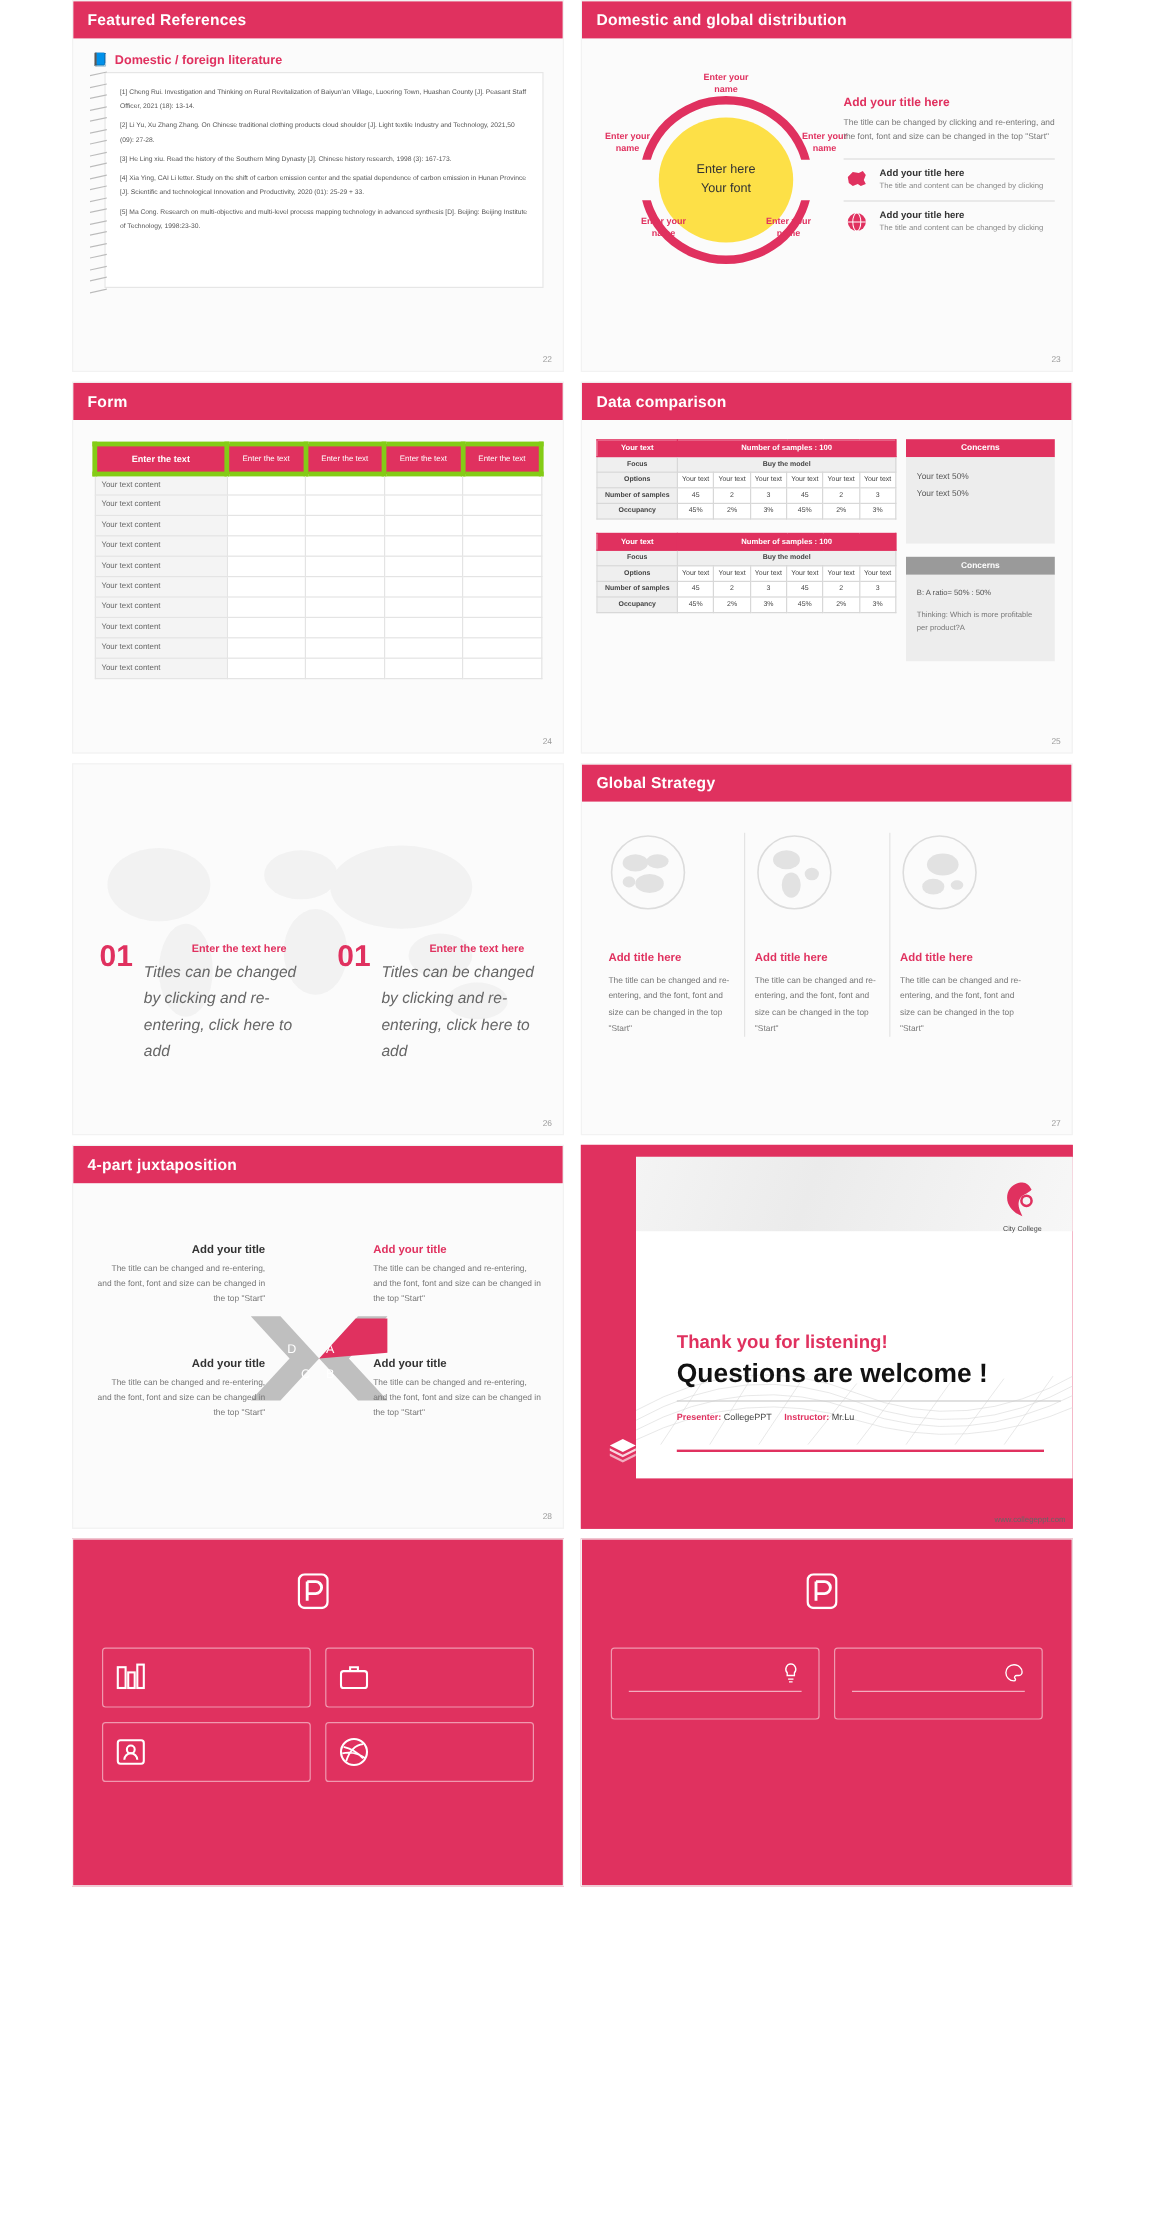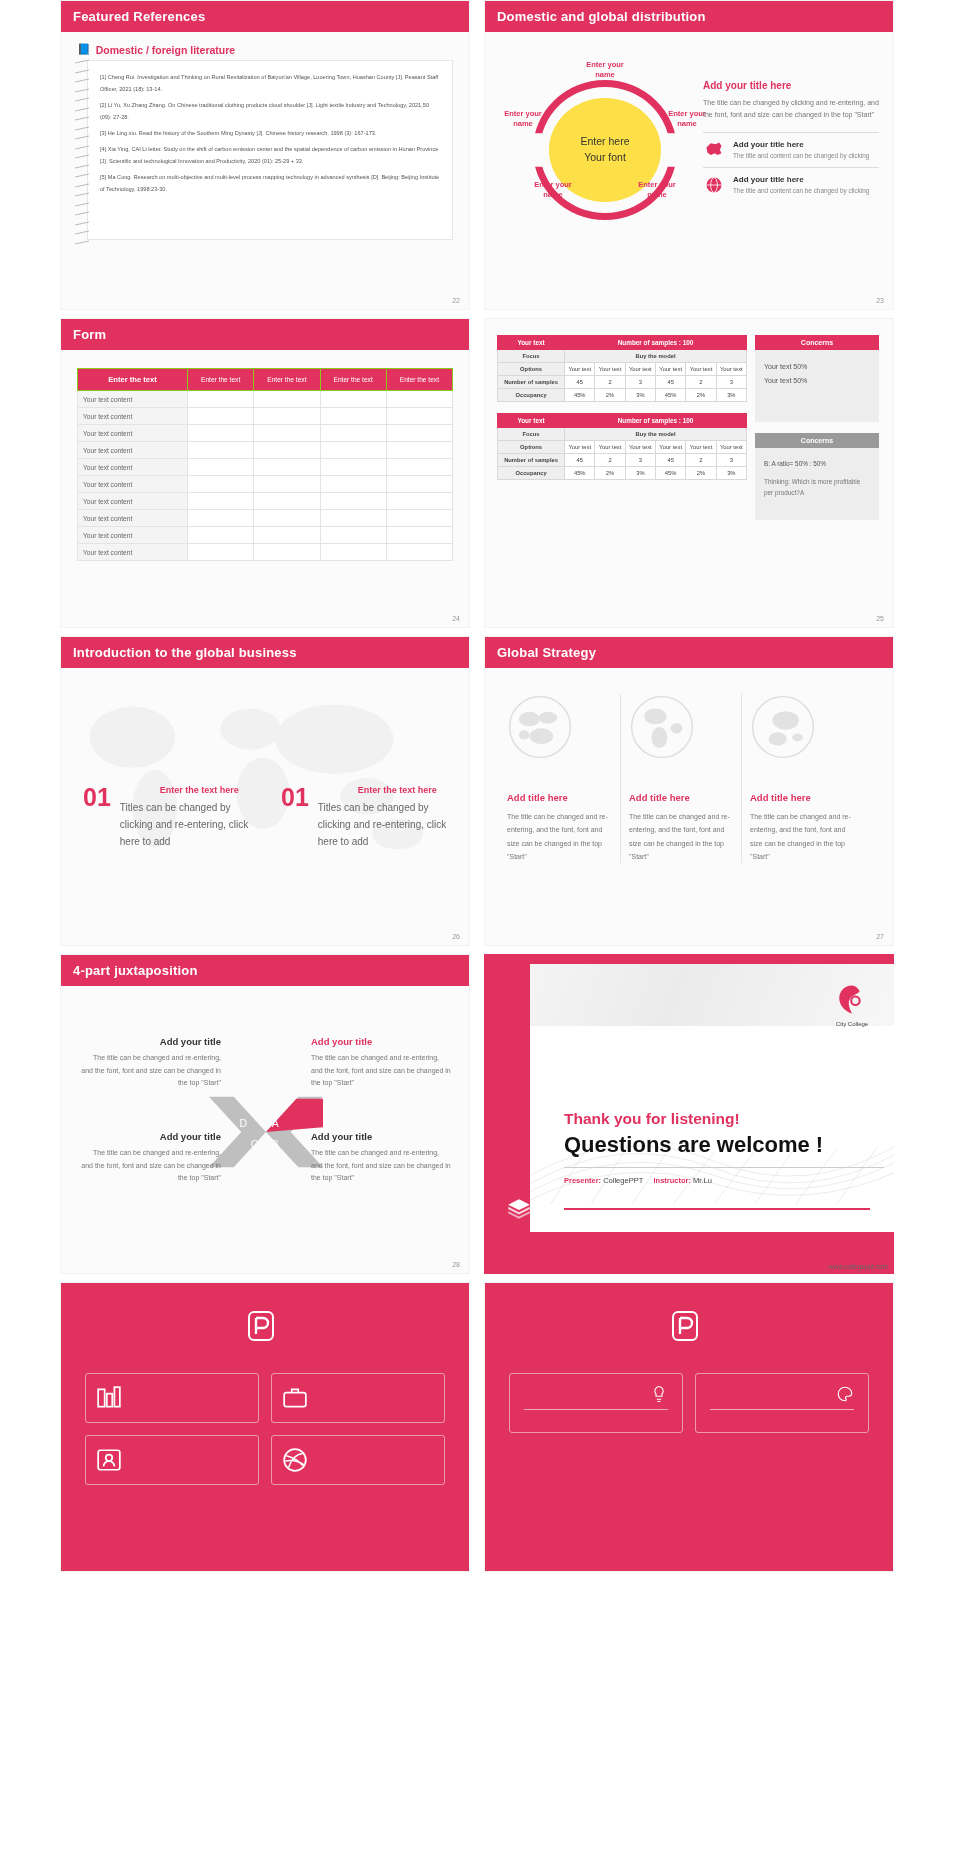--- a/index.html
+++ b/index.html
@@ -114,21 +114,21 @@
     border-top:1px solid #ddd; padding:7px 0 6px 0;
   }
   .rc-item .ico { width:22px; height:20px; flex:none; }
   .rc-item h5 { margin:0 0 2px 0; font-size:8px; color:#333; }
   .rc-item p { margin:0; font-size:6.4px; color:#888; line-height:1.6; }
 
   
   table.form-tbl { border-collapse:collapse; width:376px; margin:18px auto 0; }
   table.form-tbl th {
     background:#e0315f; color:#fff; font-size:7.6px; font-weight:bold;
-    padding:6px 2px; border:1px solid #84cc16;
+    padding:6px 2px; border:4px solid #84cc16;
   }
   table.form-tbl th.small { font-size:6.6px; font-weight:normal; }
   table.form-tbl td {
     border:1px solid #e4e4e4; height:17px; font-size:6.6px;
     color:#666; padding:0 5px; background:#fff;
   }
   table.form-tbl td.first { background:#f4f4f4; width:110px; }
 
   
   .dc { display:flex; gap:8px; padding:16px 12px 0 12px; }
@@ -147,21 +147,21 @@
 
   
   .map-bg {
     position:absolute; left:0; top:26px; width:100%; height:230px;
     opacity:0.5;
   }
   .biz-row { position:absolute; top:148px; left:22px; display:flex; gap:28px; }
   .biz-item { display:flex; gap:9px; width:170px; }
   .biz-num { font-size:25px; font-weight:bold; color:#e0315f; line-height:1; }
   .biz-t { font-size:9px; font-weight:bold; color:#e0315f; margin-bottom:4px;padding-left:40px; }
-  .biz-d { font-size:10px; color:#666; line-height:1.7; }
+  .biz-d { font-size:13px; color:#666; line-height:1.7;font-style:italic; }
 
   
   .gs { display:flex; padding:26px 14px 0 14px; gap:0; }
   .gs-col { width:121px; padding:0 8px; }
   .gs-col + .gs-col { border-left:1px solid #e4e4e4; }
   .globe { width:66px; height:66px; margin:0 auto 28px; }
   .gs-t { color:#e0315f; font-weight:bold; font-size:9.5px; margin-bottom:7px; }
   .gs-d { font-size:7px; color:#777; line-height:1.9; }
 
   
@@ -382,20 +382,21 @@
             <td></td>
             <td></td>
             <td></td>
           </tr>
     </tbody>
       </table>
     <div class="pagenum">24</div>
   </div>
 
   <div class="slide">
+    <div class="title-bar">Data comparison</div>
     <div class="dc">
       <div class="dc-left">
 
         <table class="cmp">
           <tbody>
               <tr>
             <td class="hdr">Your text</td>
             <td class="hdr" colspan="6">Number of samples : 100</td>
           </tr>
           <tr>
@@ -487,21 +488,20 @@
             <div>B: A ratio= 50% : 50%</div>
             <div style="margin-top:6px;color:#777">Thinking: Which is more profitable per product?A</div>
           </div>
         </div>
       </div>
     </div>
     <div class="pagenum">25</div>
   </div>
 
   <div class="slide">
-    <div class="title-bar">Introduction to the global business</div>
     <svg class="map-bg" viewBox="0 0 400 220">
       <g fill="#e9e9e9">
         <ellipse cx="70" cy="70" rx="42" ry="30"></ellipse>
         <ellipse cx="92" cy="140" rx="22" ry="38"></ellipse>
         <ellipse cx="186" cy="62" rx="30" ry="20"></ellipse>
         <ellipse cx="198" cy="125" rx="26" ry="35"></ellipse>
         <ellipse cx="268" cy="72" rx="58" ry="34"></ellipse>
         <ellipse cx="300" cy="128" rx="26" ry="18"></ellipse>
         <ellipse cx="330" cy="165" rx="25" ry="15"></ellipse>
       </g>

